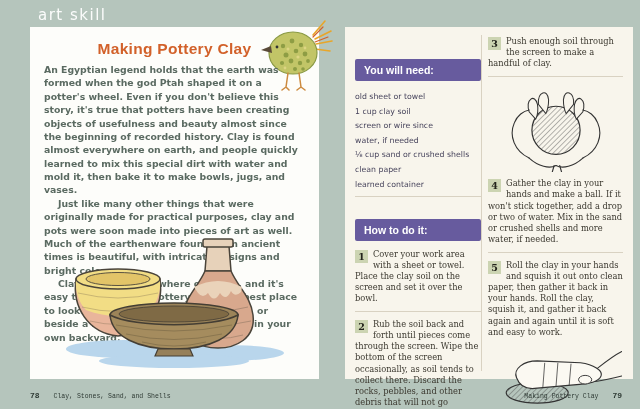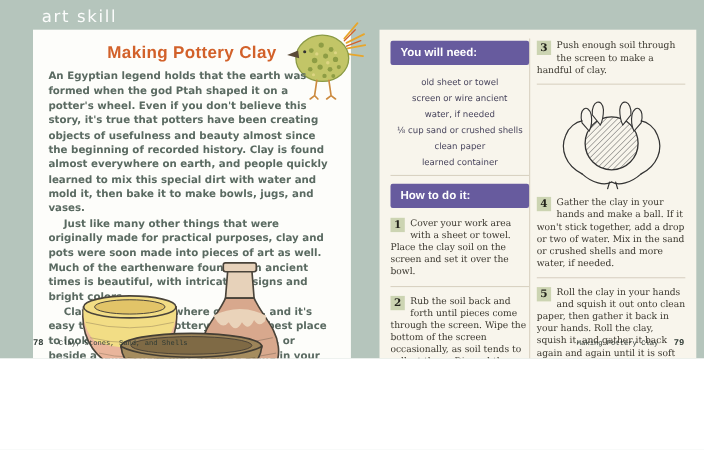--- a/index.html
+++ b/index.html
@@ -1,17 +1,17 @@
 <!DOCTYPE html>
 <html><head>
 <meta charset="utf-8">
 <style>
   * { margin:0; padding:0; box-sizing:border-box; }
   body { font-family:"DejaVu Sans", sans-serif; }
-  .canvas { position:relative; width:640px; height:326px; background:#b5c5bc; overflow:hidden; }
+  .canvas { position:relative; width:640px; height:409px; background:#b5c5bc; overflow:hidden; }
 
   .art-skill { position:absolute; left:38px; top:6px; color:#ffffff; font-size:15px;
     letter-spacing:1.5px; opacity:.95; font-family:"DejaVu Sans", sans-serif; }
 
   .page { position:absolute; top:27px; height:352px; }
   .left-page { left:30px; width:289px; background:#fdfdfa; }
   .right-page { left:345px; width:288px; background:#f8f5ec; }
 
   
   .left-title { text-align:center; padding-top:13px; color:#d2612a; font-weight:bold;
@@ -28,22 +28,22 @@
   .footer-left { left:30px; }
   .footer-left .book { margin-left:10px; }
   .footer-right { right:18px; }
   .footer-right .chap { margin-right:10px; }
 
   
   .col-need { position:absolute; left:10px; top:10px; width:126px; }
   .col-steps { position:absolute; left:143px; top:9px; width:135px; }
   .v-divider { position:absolute; left:136px; top:8px; bottom:8px; width:1px; background:#d9d2c2; }
   .purple-head { background:#675b9e; color:#ffffff; font-weight:bold; font-size:10.5px;
-    padding:5px 0 5px 9px; border-radius:2px; font-family:"Liberation Sans", sans-serif; }
-  .need-list { list-style:none; margin-top:11px;text-align:center; }
+    padding:5px 0 5px 9px; border-radius:2px; font-family:"Liberation Sans", sans-serif;margin-top:22px; }
+  .need-list { list-style:none; margin-top:11px; }
   .need-list li { font-size:7.8px; color:#47445c; margin-bottom:5.6px; }
   .h-divider { border:none; border-top:1px solid #d9d2c2; margin:7px 0; }
   .step { font-family:"DejaVu Serif", serif; font-size:8.3px; line-height:1.34;
     color:#3b382f; overflow:visible; }
   .step::after { content:""; display:block; clear:both; }
   .step-num { float:left; width:13px; height:13px; background:#ccd4b2; color:#23231c;
     font-weight:bold; text-align:center; line-height:13px; font-size:9.5px; margin:1px 5px 1px 0;
     font-family:"DejaVu Serif", serif; }
   .illo { display:block; margin:2px auto; }
   .mt6 { margin-top:6px; } .mt8 { margin-top:8px; }
@@ -152,21 +152,22 @@
     </div>
   </div>
 
   <div class="page right-page">
     <div class="v-divider"></div>
 
     <div class="col-need">
       <div class="purple-head">You will need:</div>
       <ul class="need-list">
         <li>old sheet or towel</li>
-        <li>screen or wire ancient</li>
+        <li>1 cup clay soil</li>
+        <li>screen or wire since</li>
         <li>water, if needed</li>
         <li>⅛ cup sand or crushed shells</li>
         <li>clean paper</li>
         <li>learned container</li>
       </ul>
       <hr class="h-divider">
       <div class="purple-head">How to do it:</div>
 
       <div class="step mt8">
         <span class="step-num">1</span><span>Cover your work area with a sheet or towel. Place the clay soil on the screen and set it over the bowl.</span>

